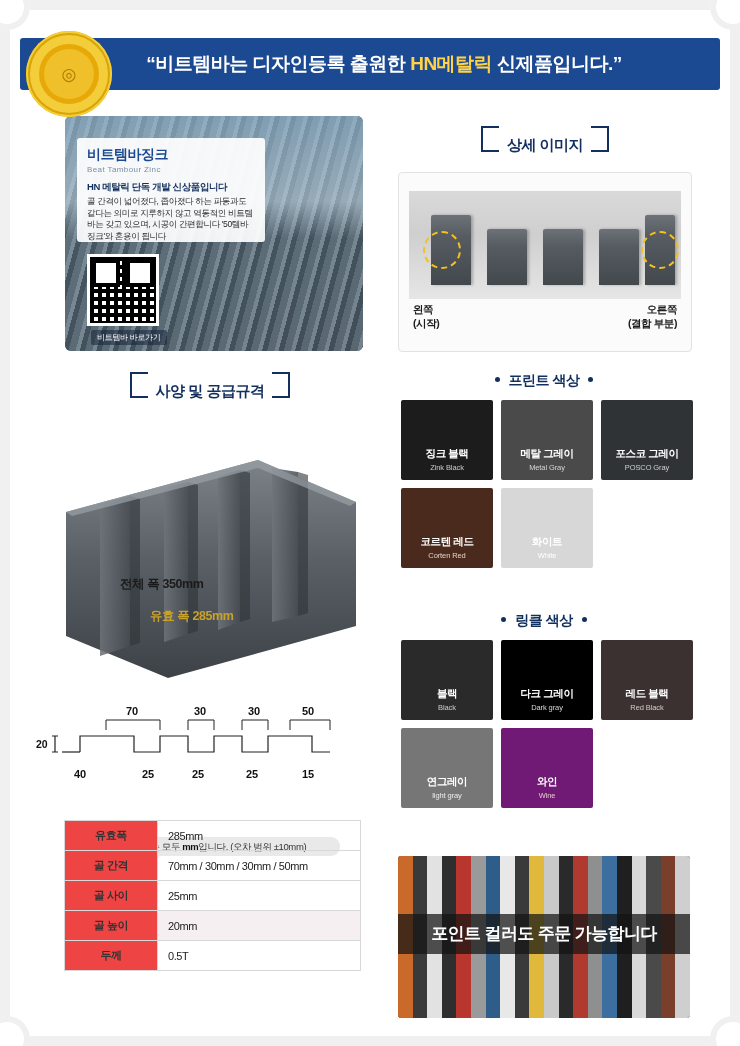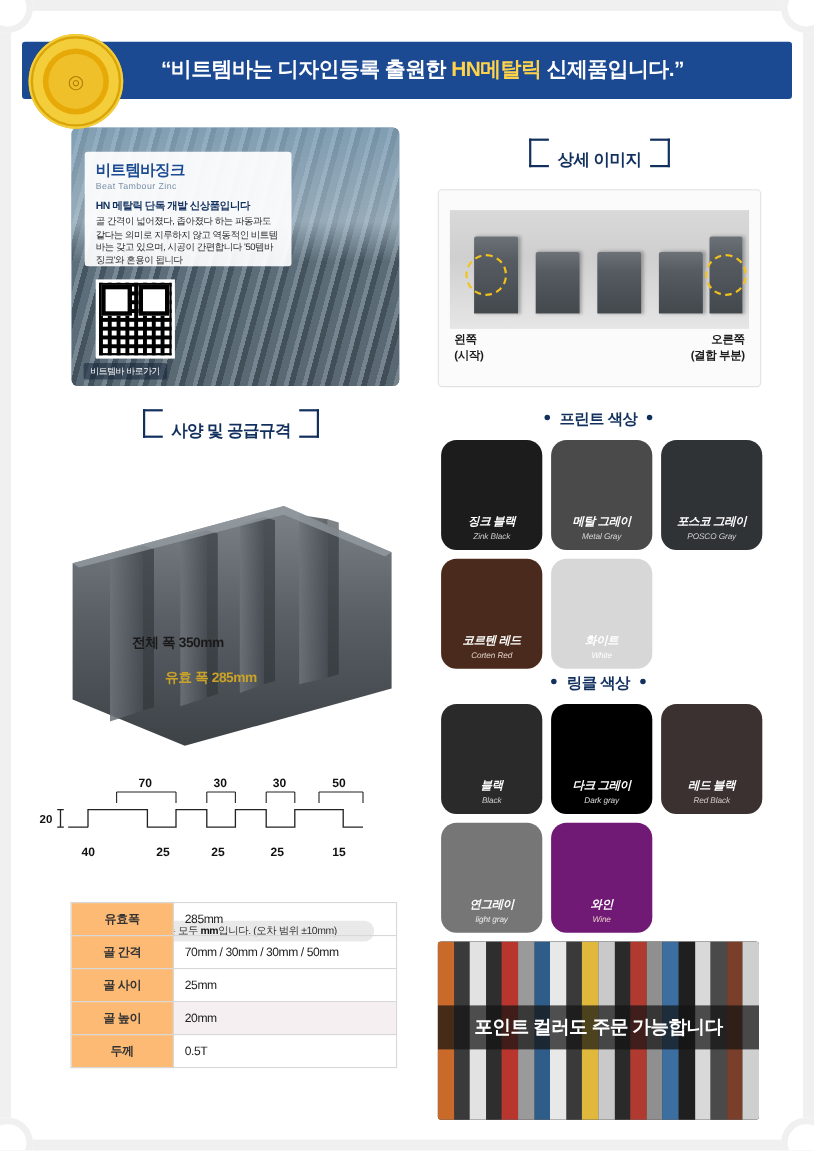--- a/index.html
+++ b/index.html
@@ -163,21 +163,21 @@
     content: "";
     position: absolute;
     width: 20px; height: 20px;
     border: 4px solid #000;
     background: #fff;
   }
   .qr:before { left: 2px; top: 2px; }
   .qr:after { right: 2px; top: 2px; }
   .qr-label {
     position: absolute;
-    left: 11px; top: 214px;
+    left: 26px; top: 214px;
     font-size: 8px;
     color: #ffffff;
     background: rgba(20,35,55,.55);
     padding: 2px 6px;
     border-radius: 2px;
     letter-spacing: -0.3px;
   }
 
   
   .sect-title {
@@ -308,21 +308,21 @@
     font-size: 11px;
   }
   .spec-table td {
     border: 1px solid #d8d8d8;
     padding: 7px 10px;
     letter-spacing: -0.4px;
     color: #222;
   }
   .spec-table td.k {
     width: 72px;
-    background: #fdba74;
+    background: #ef4444;
     color: #333;
     text-align: center;
     font-weight: bold;
   }
   .spec-table tr:nth-child(4) td.v { background: #f5eff1; }
 
   
   .dot-title {
     position: absolute;
     text-align: center;
@@ -341,24 +341,23 @@
   }
 
   .swatch-grid {
     position: absolute;
     display: grid;
     grid-template-columns: repeat(3, 92px);
     gap: 8px;
   }
   .swatch {
     position: relative;
-    width: 92px; height: 100px;
-    border-radius: 14px;
+    width: 92px; height: 80px;
+    border-radius: 2px;
     overflow: hidden;
-    font-style: italic;
   }
   .swatch .labels {
     position: absolute;
     left: 0; right: 0; bottom: 8px;
     text-align: center;
   }
   .swatch .nm {
     font-size: 10.5px;
     font-weight: bold;
     letter-spacing: -0.4px;

